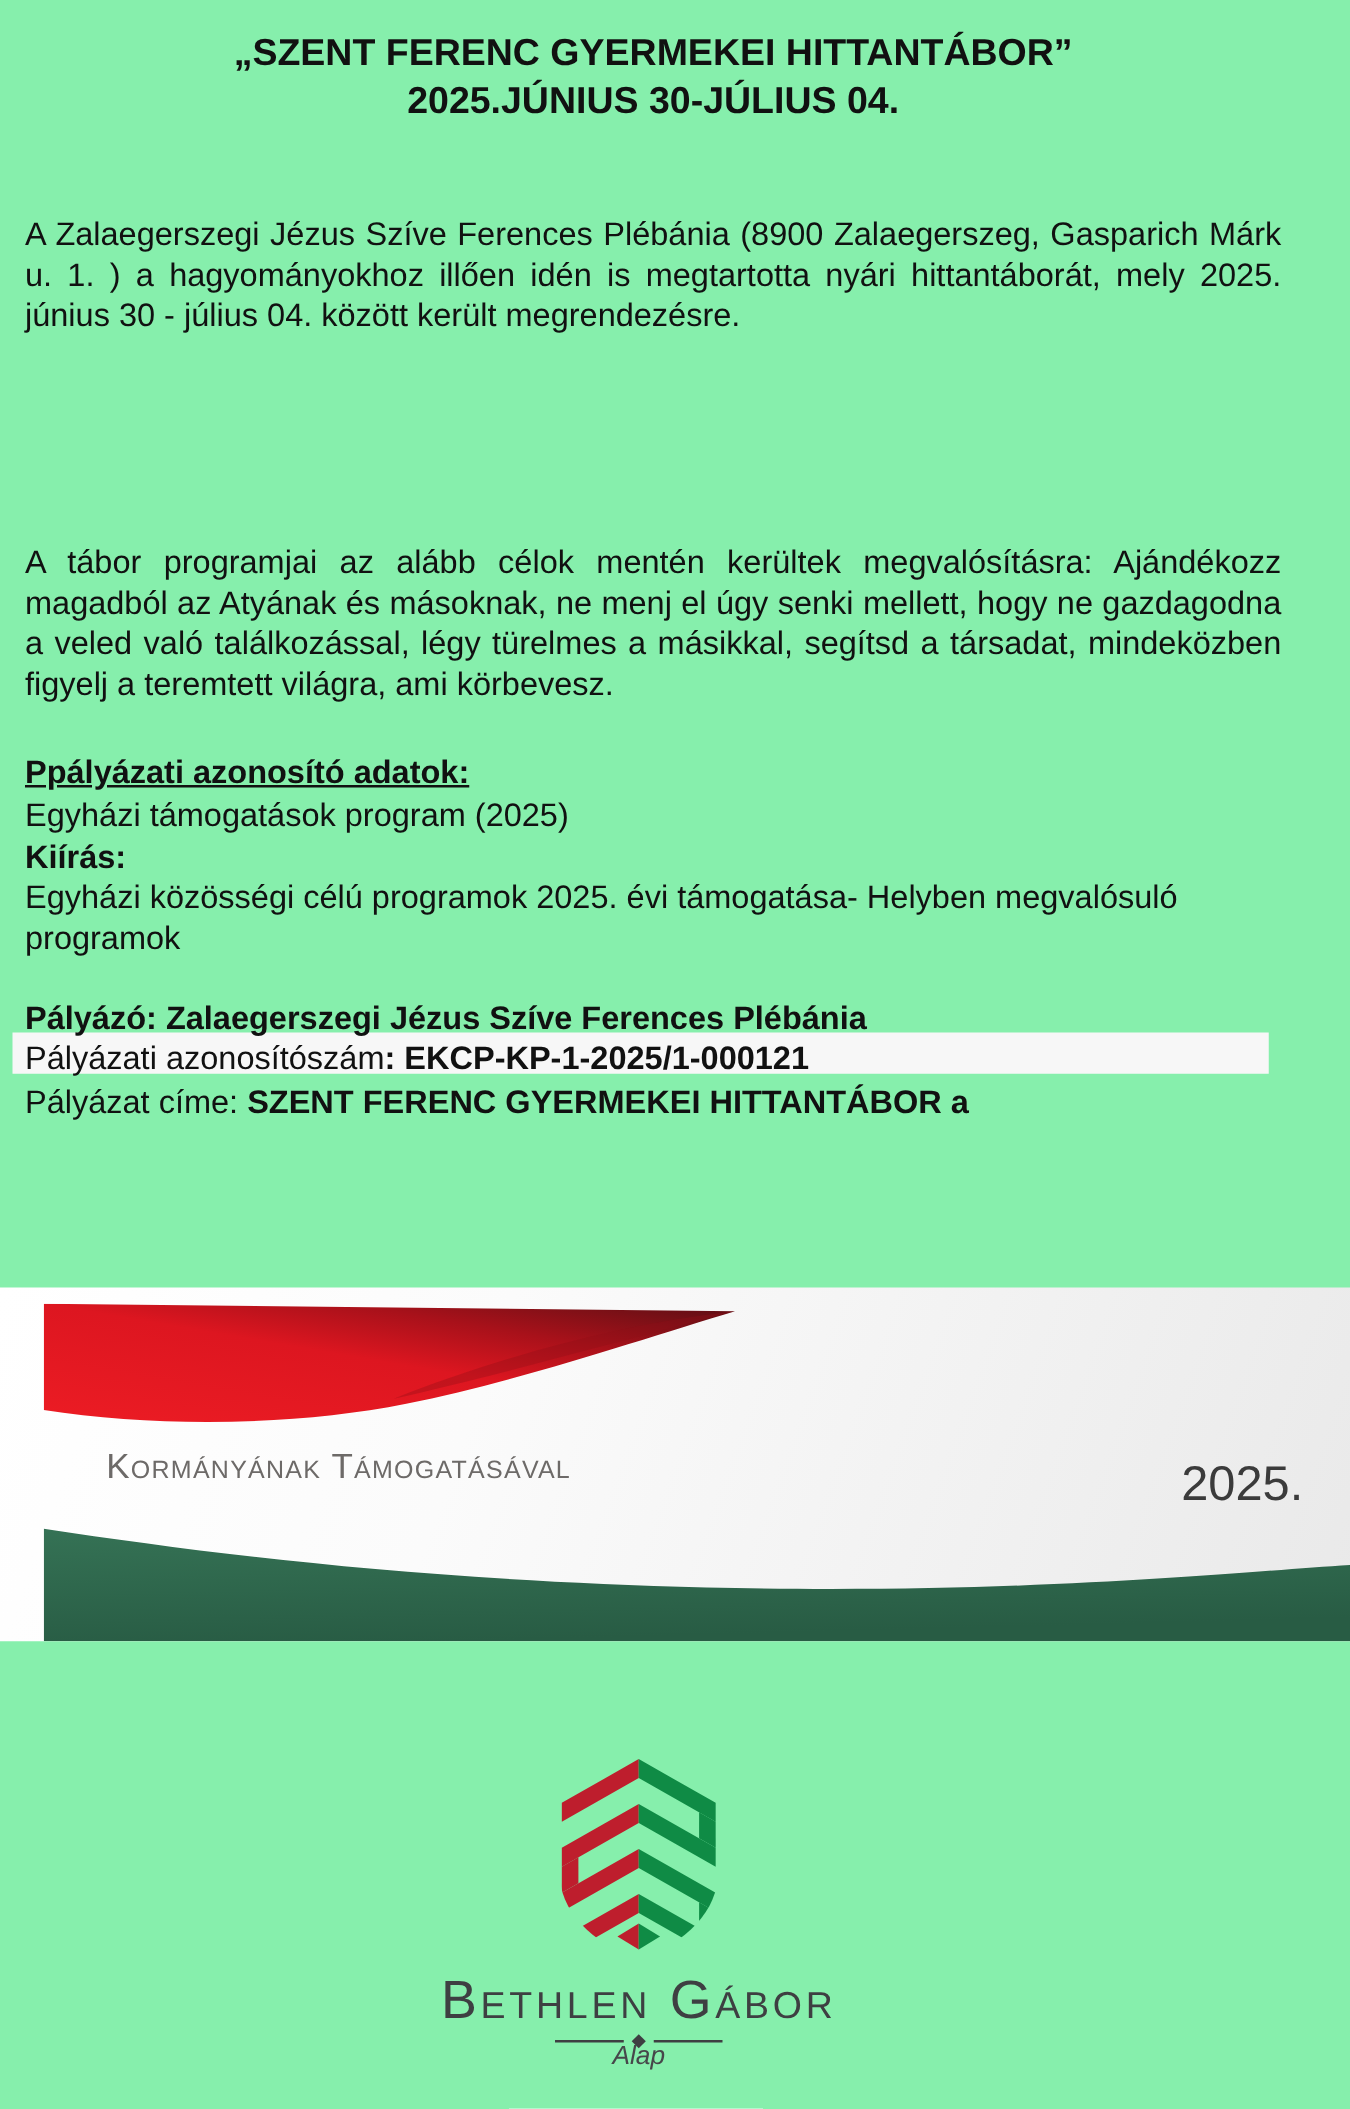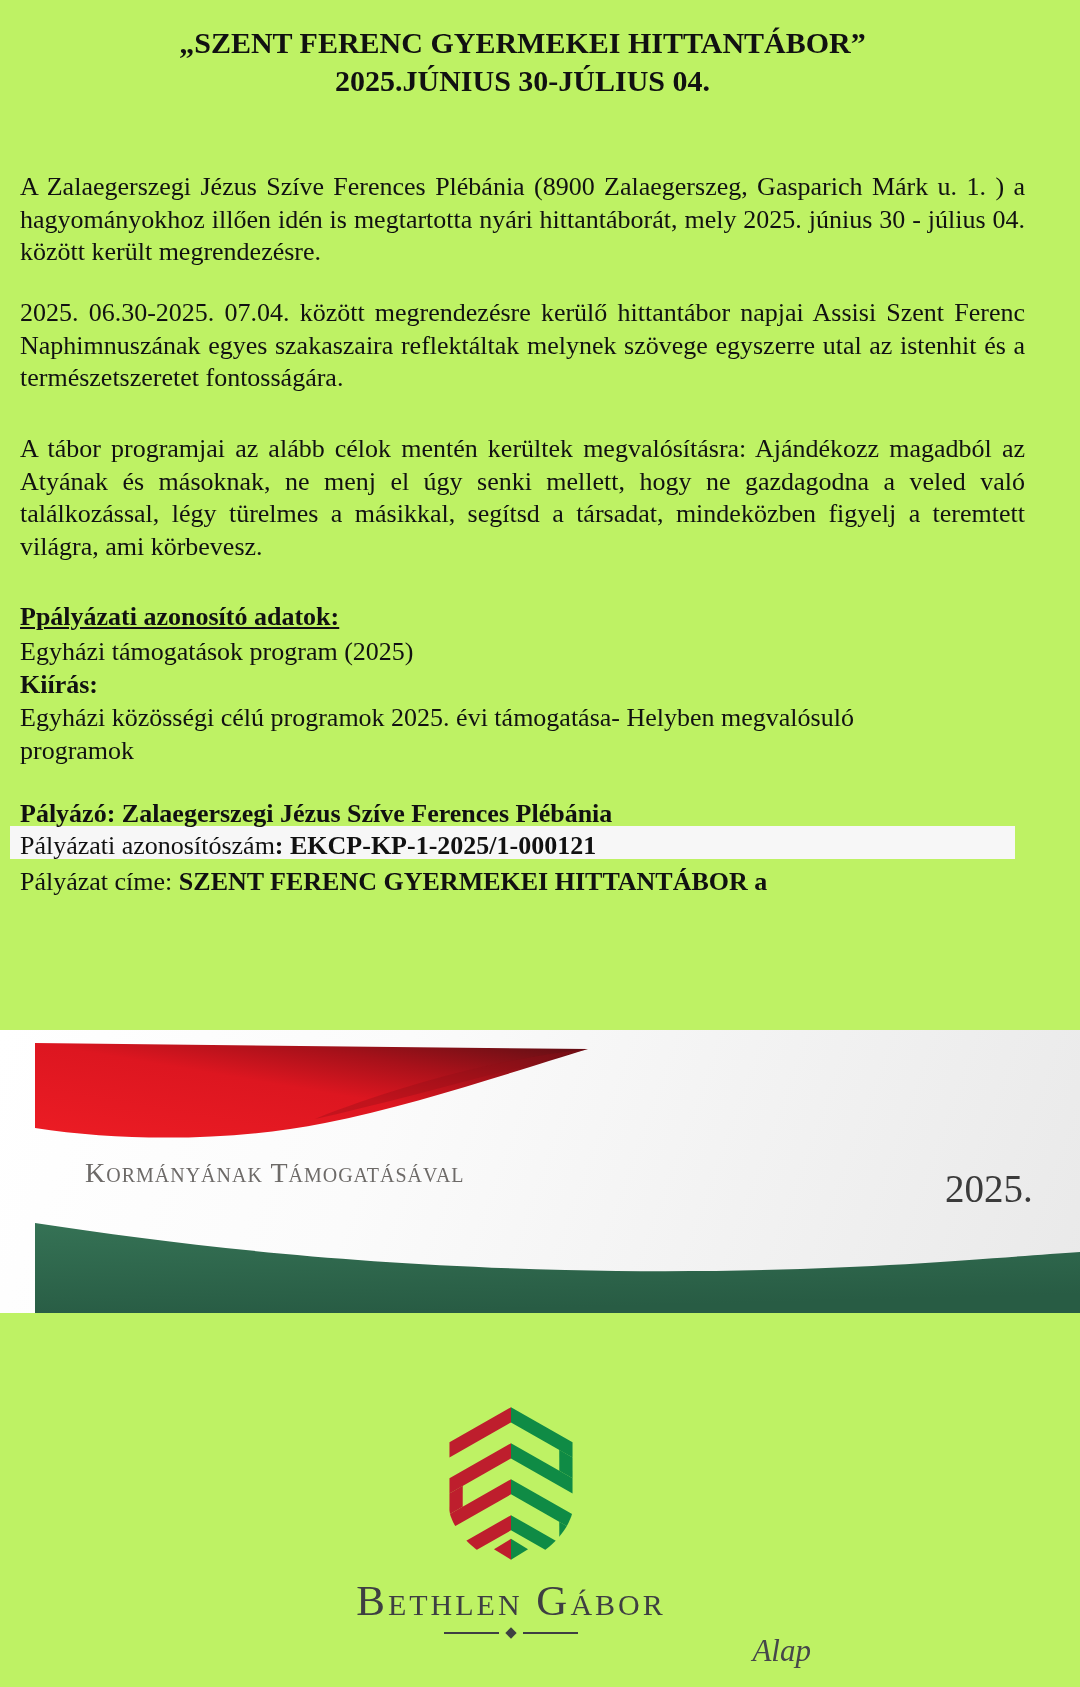--- a/index.html
+++ b/index.html
@@ -1,20 +1,20 @@
 <!DOCTYPE html>
 <html><head>
 <meta charset="utf-8">
 <style>
   html,body{margin:0;padding:0;background:#fff;}
   #page{
     position:relative;
     width:1080px;height:1687px;
-    background:#bef264;
-    font-family:Liberation Serif, serif;
+    background:#86efac;
+    font-family:Liberation Sans, sans-serif;
     color:#111;
     overflow:hidden;
   }
   .abs{position:absolute;}
   
   .title{
     left:20px;width:1005px;top:24px;
     text-align:center;font-weight:bold;font-size:30px;line-height:38px;
   }
   
@@ -67,36 +67,35 @@
     color:#3e3f42;
   }
   .bga-divider{
     left:436px;top:1629px;width:150px;height:8px;
     display:flex;align-items:center;justify-content:center;gap:8px;
   }
   .bga-divider .bar{height:2px;width:55px;background:#3e3f42;}
   .bga-divider .dot{width:8px;height:8px;background:#3e3f42;transform:rotate(45deg);}
   .bga-sub{
     left:211px;width:600px;top:1633px;
-    text-align:right;
-    font-style:italic;font-size:31px;color:#46474a;
+    text-align:center;
+    font-style:italic;font-size:21px;color:#46474a;
   }
 </style>
 </head>
 <body>
 
 <div id="page">
 
   <div class="abs title">
     <div>„SZENT FERENC GYERMEKEI HITTANTÁBOR”</div>
     <div>2025.JÚNIUS 30-JÚLIUS 04.</div>
   </div>
 
   <div class="abs para p1">A Zalaegerszegi Jézus Szíve Ferences Plébánia (8900 Zalaegerszeg, Gasparich Márk u. 1. ) a hagyományokhoz illően idén is megtartotta nyári hittantáborát, mely 2025. június 30 - július 04. között került megrendezésre.</div>
-  <div class="abs para p2">2025. 06.30-2025. 07.04. között megrendezésre kerülő hittantábor napjai Assisi Szent Ferenc Naphimnuszának egyes szakaszaira reflektáltak melynek szövege egyszerre utal az istenhit és a természetszeretet fontosságára.</div>
   <div class="abs para p3">A tábor programjai az alább célok mentén kerültek megvalósításra:  Ajándékozz magadból az Atyának és másoknak, ne menj el úgy senki mellett, hogy ne gazdagodna a veled való találkozással, légy türelmes a másikkal, segítsd a társadat, mindeközben figyelj a teremtett világra, ami körbevesz.</div>
 
   <div class="abs line sect-heading">Ppályázati azonosító adatok:</div>
   <div class="abs line sect-program">Egyházi támogatások program (2025)</div>
   <div class="abs line sect-kiiras">Kiírás:</div>
   <div class="abs line sect-kiirasval">
     <span>Egyházi közösségi célú programok 2025. évi támogatása- Helyben megvalósuló</span><br>
     <span>programok</span>
   </div>
 

